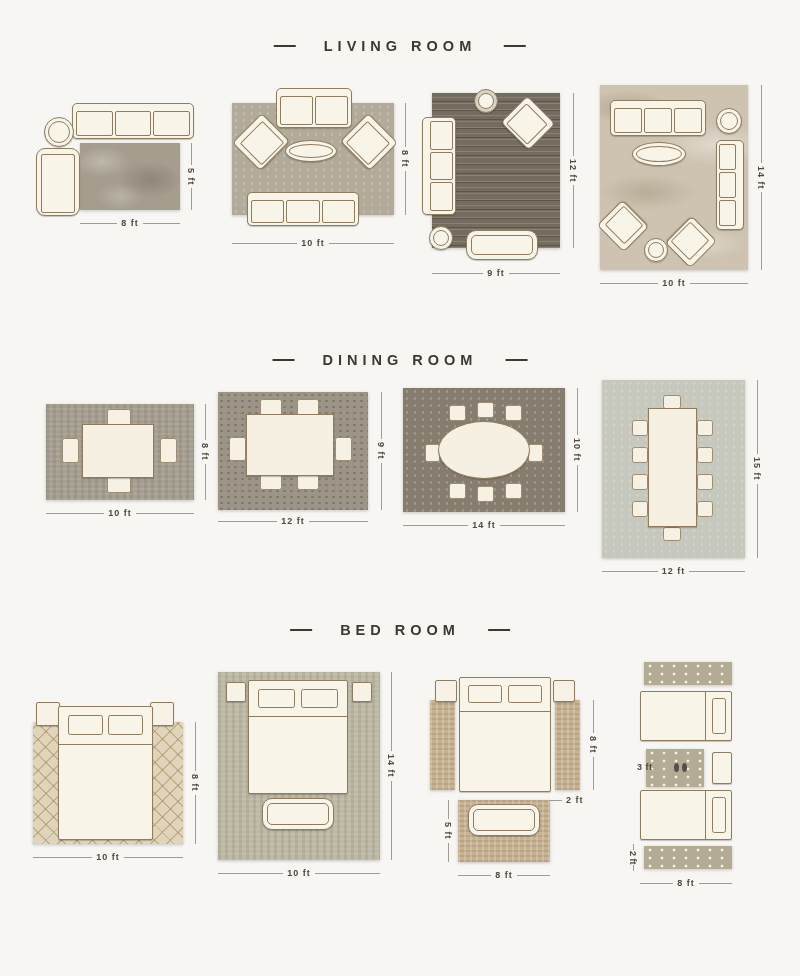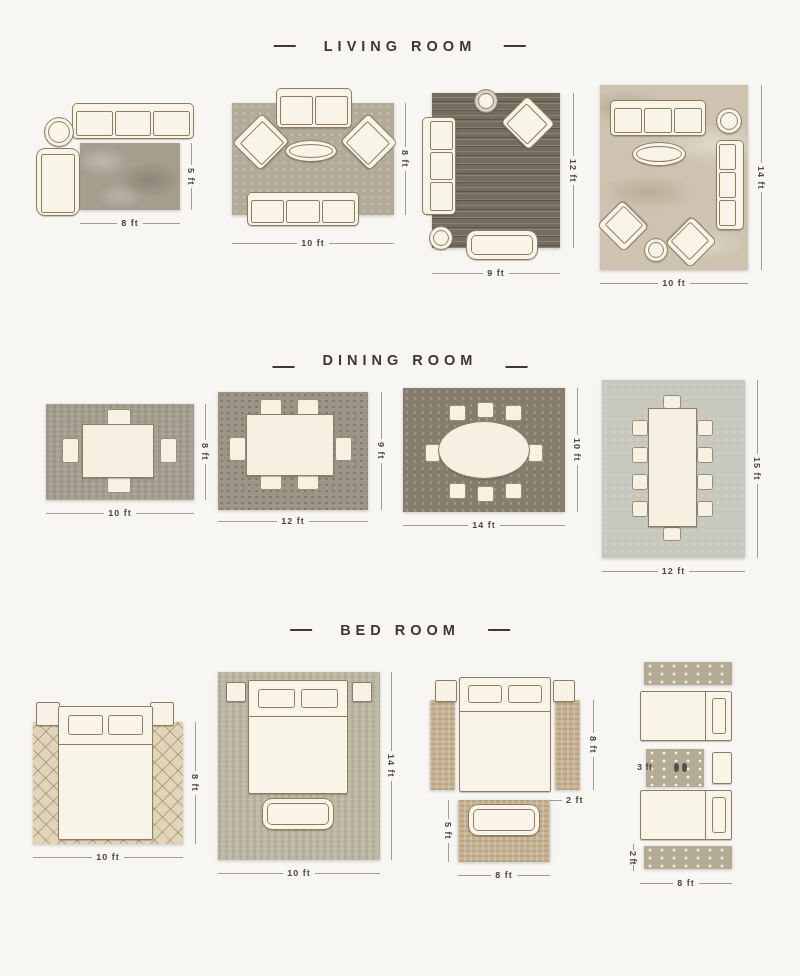--- a/index.html
+++ b/index.html
@@ -195,21 +195,21 @@
     <span class="dline"></span>
     <span class="dtext">10 ft</span>
     <span class="dline"></span>
   </div>
   <div class="dim-v" style="left:756px;top:85px;height:185px;">
     <span class="dline"></span>
     <span class="dtext">14 ft</span>
     <span class="dline"></span>
   </div>
 
-  <div class="room-title" style="top: 352px; color: rgb(62, 56, 47); align-items: flex-end;">
+  <div class="room-title" style="top: 352px; color: rgb(62, 56, 47);">
     <span class="dash"></span>
     <span>DINING ROOM</span>
     <span class="dash"></span>
   </div>
 
   <div class="rug tex-weave" style="left: 46px; top: 404px; width: 148px; height: 96px; background-color: rgb(166, 159, 145);"></div>
   <div class="dchair" style="left:107px;top:409px;width:24px;height:17px;"></div>
   <div class="dchair" style="left:107px;top:476px;width:24px;height:17px;"></div>
   <div class="dchair" style="left:62px;top:438px;width:17px;height:25px;"></div>
   <div class="dchair" style="left:160px;top:438px;width:17px;height:25px;"></div>

